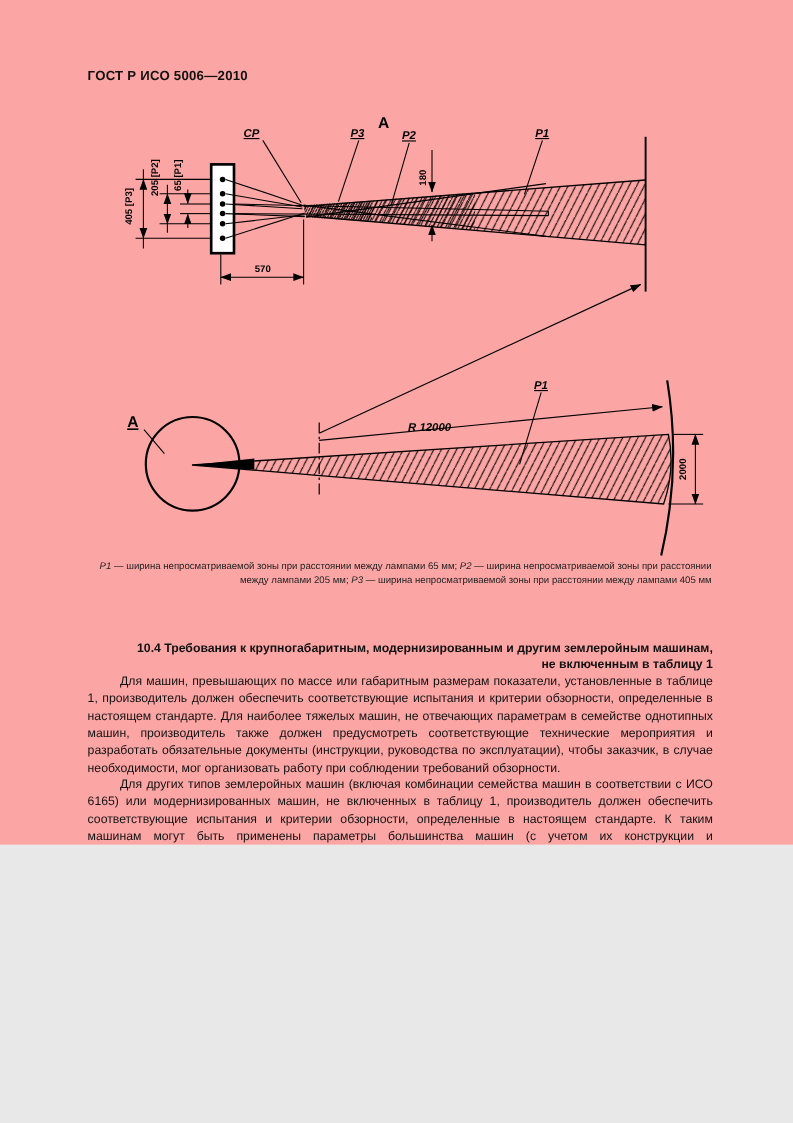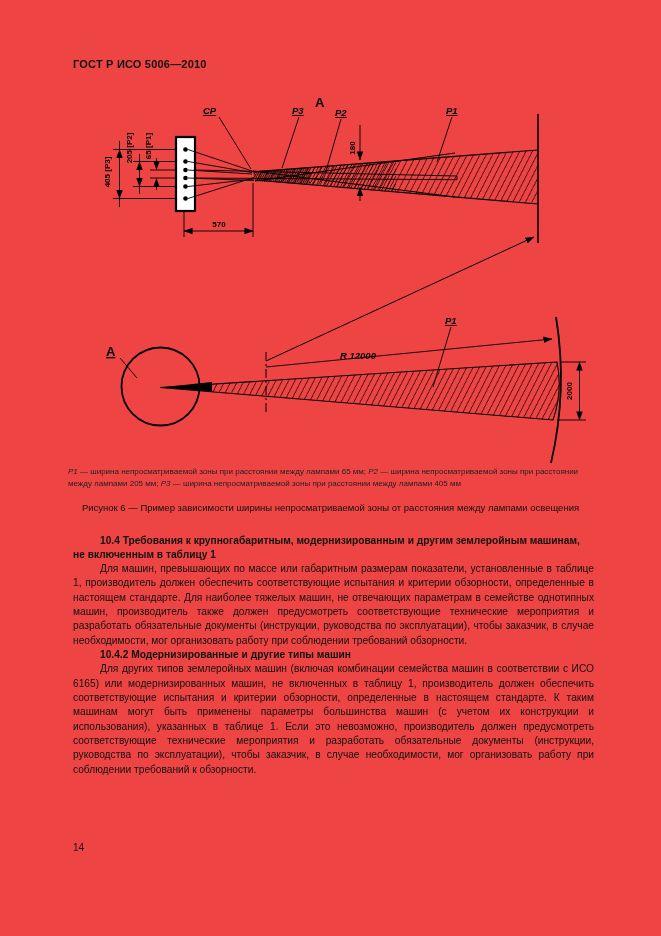--- a/index.html
+++ b/index.html
@@ -1,27 +1,27 @@
 <!DOCTYPE html>
 <html><head>
 <meta charset="utf-8">
 <style>
   html,body{margin:0;padding:0;background:#e8e8e8;}
   .page{
-    position:relative;width:661px;height:936px;background:#ef4444;
+    position:relative;width:661px;height:704px;background:#fca5a5;
     font-family:"Liberation Sans","DejaVu Sans",sans-serif;color:#111;
     margin:0 auto;overflow:hidden;
   }
   .doc-header{position:absolute;left:73px;top:58px;font-size:11px;font-weight:bold;letter-spacing:.2px;}
   .figure-svg{position:absolute;left:0;top:0;}
-  .legend{position:absolute;left:68px;top:466px;width:525px;font-size:8px;line-height:11.5px;text-align:left;color:#222;}
+  .legend{position:absolute;left:68px;top:466px;width:525px;font-size:8px;line-height:11.5px;text-align:right;color:#222;}
   .legend i{font-style:italic;}
   .fig-caption{position:absolute;left:68px;top:502px;width:525px;font-size:9.5px;text-align:center;color:#111;}
   .content{position:absolute;left:73px;top:534px;width:521px;font-size:10.2px;line-height:14.35px;text-align:justify;color:#111;}
-  .h-major{font-weight:bold;margin:0 0 7px 34px;text-align:left;line-height:14px;}
+  .h-major{font-weight:bold;margin:0 0 7px 34px;text-align:right;line-height:14px;}
   .h-minor{font-weight:bold;margin:0;text-indent:27px;}
   .content p{margin:0;text-indent:27px;}
   .page-number{position:absolute;left:73px;top:842px;font-size:10px;}
   text{fill:#000;}
   .lbl{font:italic bold 9.5px "Liberation Sans",sans-serif;text-decoration:underline;}
   .lblA{font:bold 13px "Liberation Sans",sans-serif;}
   .dim{font:bold 8px "Liberation Sans",sans-serif;}
   .rlbl{font:italic bold 9.5px "Liberation Sans",sans-serif;}
 </style>
 </head>
@@ -162,24 +162,22 @@
         <line x1="561" y1="362" x2="586" y2="362"></line>
         <line x1="557" y1="420" x2="586" y2="420"></line>
         <line x1="579.5" y1="362" x2="579.5" y2="420" marker-start="url(#ar)" marker-end="url(#ar)"></line>
       </g>
       <text class="dim" text-anchor="middle" transform="rotate(-90 572 391)" x="572" y="391" stroke="none" fill="#000">2000</text>
     </g>
   </svg>
 
   <div class="legend"><i>P1</i><span> — ширина непросматриваемой зоны при расстоянии между лампами 65 мм; </span><i>P2</i><span> — ширина непросматриваемой зоны при расстоянии между лампами 205 мм; </span><i>P3</i><span> — ширина непросматриваемой зоны при расстоянии между лампами 405 мм</span></div>
 
-  <div class="fig-caption">Рисунок 6 — Пример зависимости ширины непросматриваемой зоны от расстояния между лампами освещения</div>
 
   <div class="content">
     <p class="h-major">10.4 Требования к крупногабаритным, модернизированным и другим землеройным машинам, не включенным в таблицу 1</p>
     <p>Для машин, превышающих по массе или габаритным размерам показатели, установленные в таблице 1, производитель должен обеспечить соответствующие испытания и критерии обзорности, определенные в настоящем стандарте. Для наиболее тяжелых машин, не отвечающих параметрам в семействе однотипных машин, производитель также должен предусмотреть соответствующие технические мероприятия и разработать обязательные документы (инструкции, руководства по эксплуатации), чтобы заказчик, в случае необходимости, мог организовать работу при соблюдении требований обзорности.</p>
-    <p class="h-minor">10.4.2 Модернизированные и другие типы машин</p>
     <p>Для других типов землеройных машин (включая комбинации семейства машин в соответствии с ИСО 6165) или модернизированных машин, не включенных в таблицу 1, производитель должен обеспечить соответствующие испытания и критерии обзорности, определенные в настоящем стандарте. К таким машинам могут быть применены параметры большинства машин (с учетом их конструкции и использования), указанных в таблице 1. Если это невозможно, производитель должен предусмотреть соответствующие технические мероприятия и разработать обязательные документы (инструкции, руководства по эксплуатации), чтобы заказчик, в случае необходимости, мог организовать работу при соблюдении требований к обзорности.</p>
   </div>
 
   <div class="page-number">14</div>
 
 </div>
 
 </body></html>

